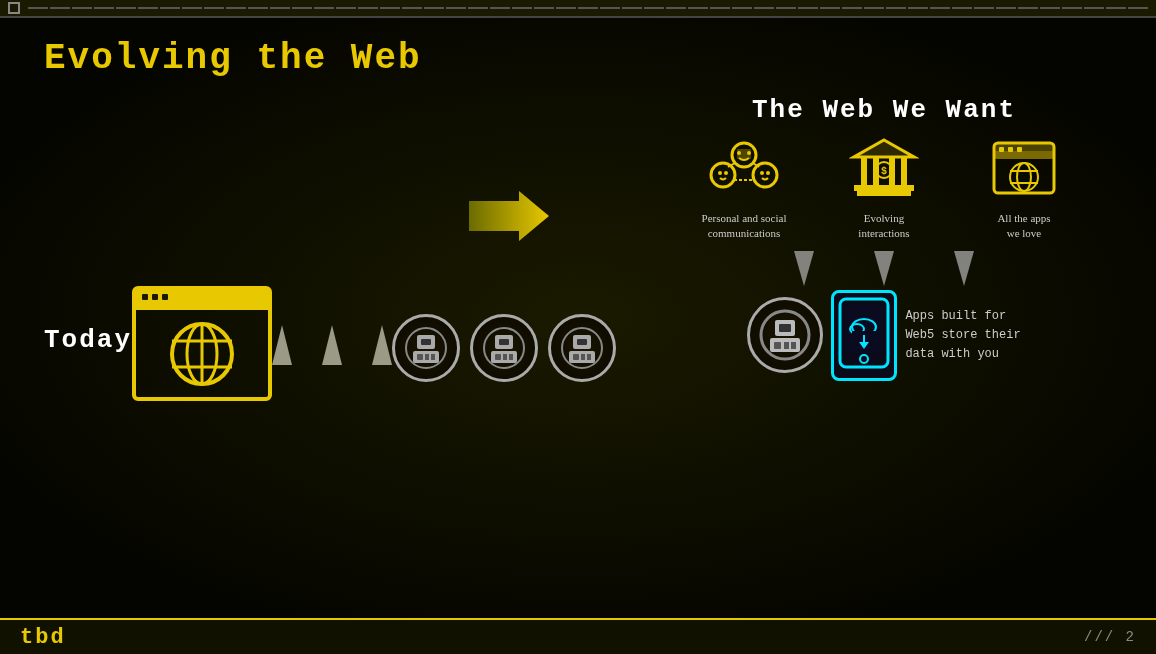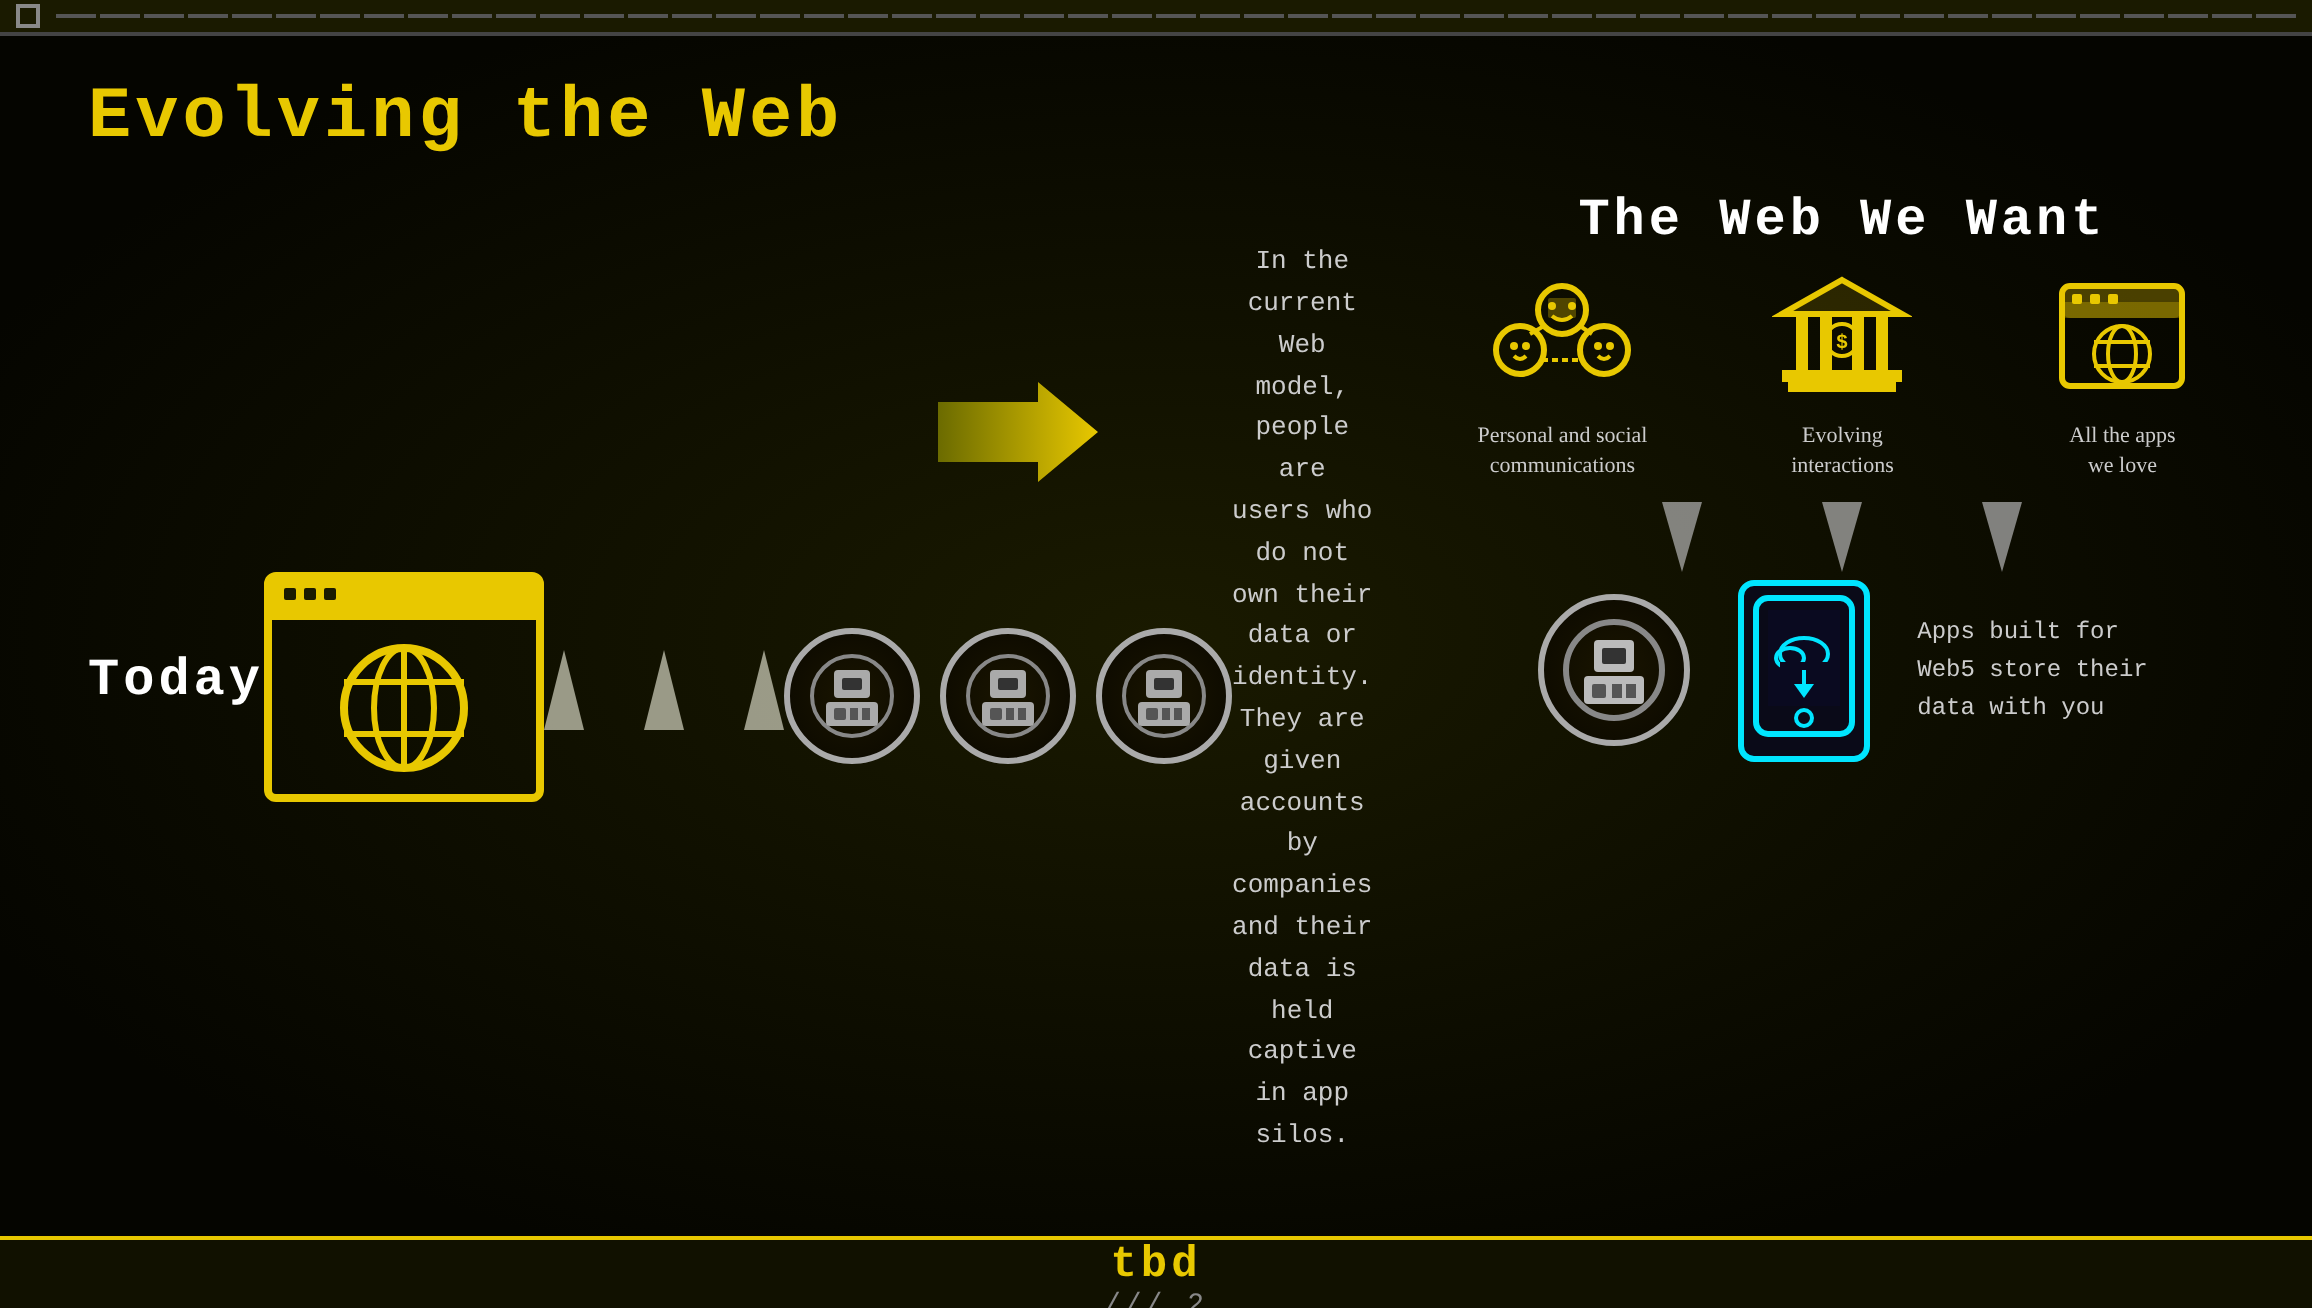--- a/index.html
+++ b/index.html
@@ -47,21 +47,20 @@
       bottom: 0;
       left: 0;
       right: 0;
       height: 36px;
       background: #111100;
       border-top: 2px solid #e8c800;
       display: flex;
       align-items: center;
       justify-content: space-between;
       padding: 0 20px;
-      flex-direction: column;
     }
 
     .bottom-logo {
       color: #e8c800;
       font-size: 22px;
       font-weight: bold;
       letter-spacing: 2px;
     }
 
     .bottom-right {
@@ -196,21 +195,21 @@
     .arrows-down-row {
       display: flex;
       gap: 60px;
       margin: 4px 0;
     }
 
     
     .bottom-right-row {
       display: flex;
       align-items: center;
-      gap: 24px;
+      gap: 8px;
       margin-bottom: 8px;
     }
 
     .right-description {
       font-size: 13px;
       color: #ccc;
       text-align: center;
       line-height: 1.6;
       max-width: 420px;
       margin-top: 6px;
@@ -310,25 +309,20 @@
             <rect x="14" y="10" width="18" height="14" rx="2" fill="#aaa"></rect>
             <rect x="18" y="14" width="10" height="6" rx="1" fill="#333"></rect>
             <rect x="10" y="26" width="26" height="12" rx="2" fill="#aaa"></rect>
             <rect x="14" y="29" width="6" height="6" rx="1" fill="#555"></rect>
             <rect x="22" y="29" width="4" height="6" fill="#555"></rect>
             <rect x="28" y="29" width="4" height="6" fill="#555"></rect>
           </svg>
         </div>
       </div>
 
-      <div class="left-description" style="white-space: pre-line;">In the current Web model, people are
-users who do not own their data or
-identity. They are given accounts by
-companies and their data is held
-captive in app silos.</div>
     </div>
 
     <div style="position: absolute; left: 44%; top: 28%; transform: translateX(-50%);">
       <svg width="80" height="60" viewBox="0 0 80 60">
         <defs>
           <linearGradient id="arrowGrad" x1="0%" y1="0%" x2="100%" y2="0%">
             <stop offset="0%" style="stop-color:#6b6b00;stop-opacity:1"></stop>
             <stop offset="100%" style="stop-color:#e8c800;stop-opacity:1"></stop>
           </linearGradient>
         </defs>

